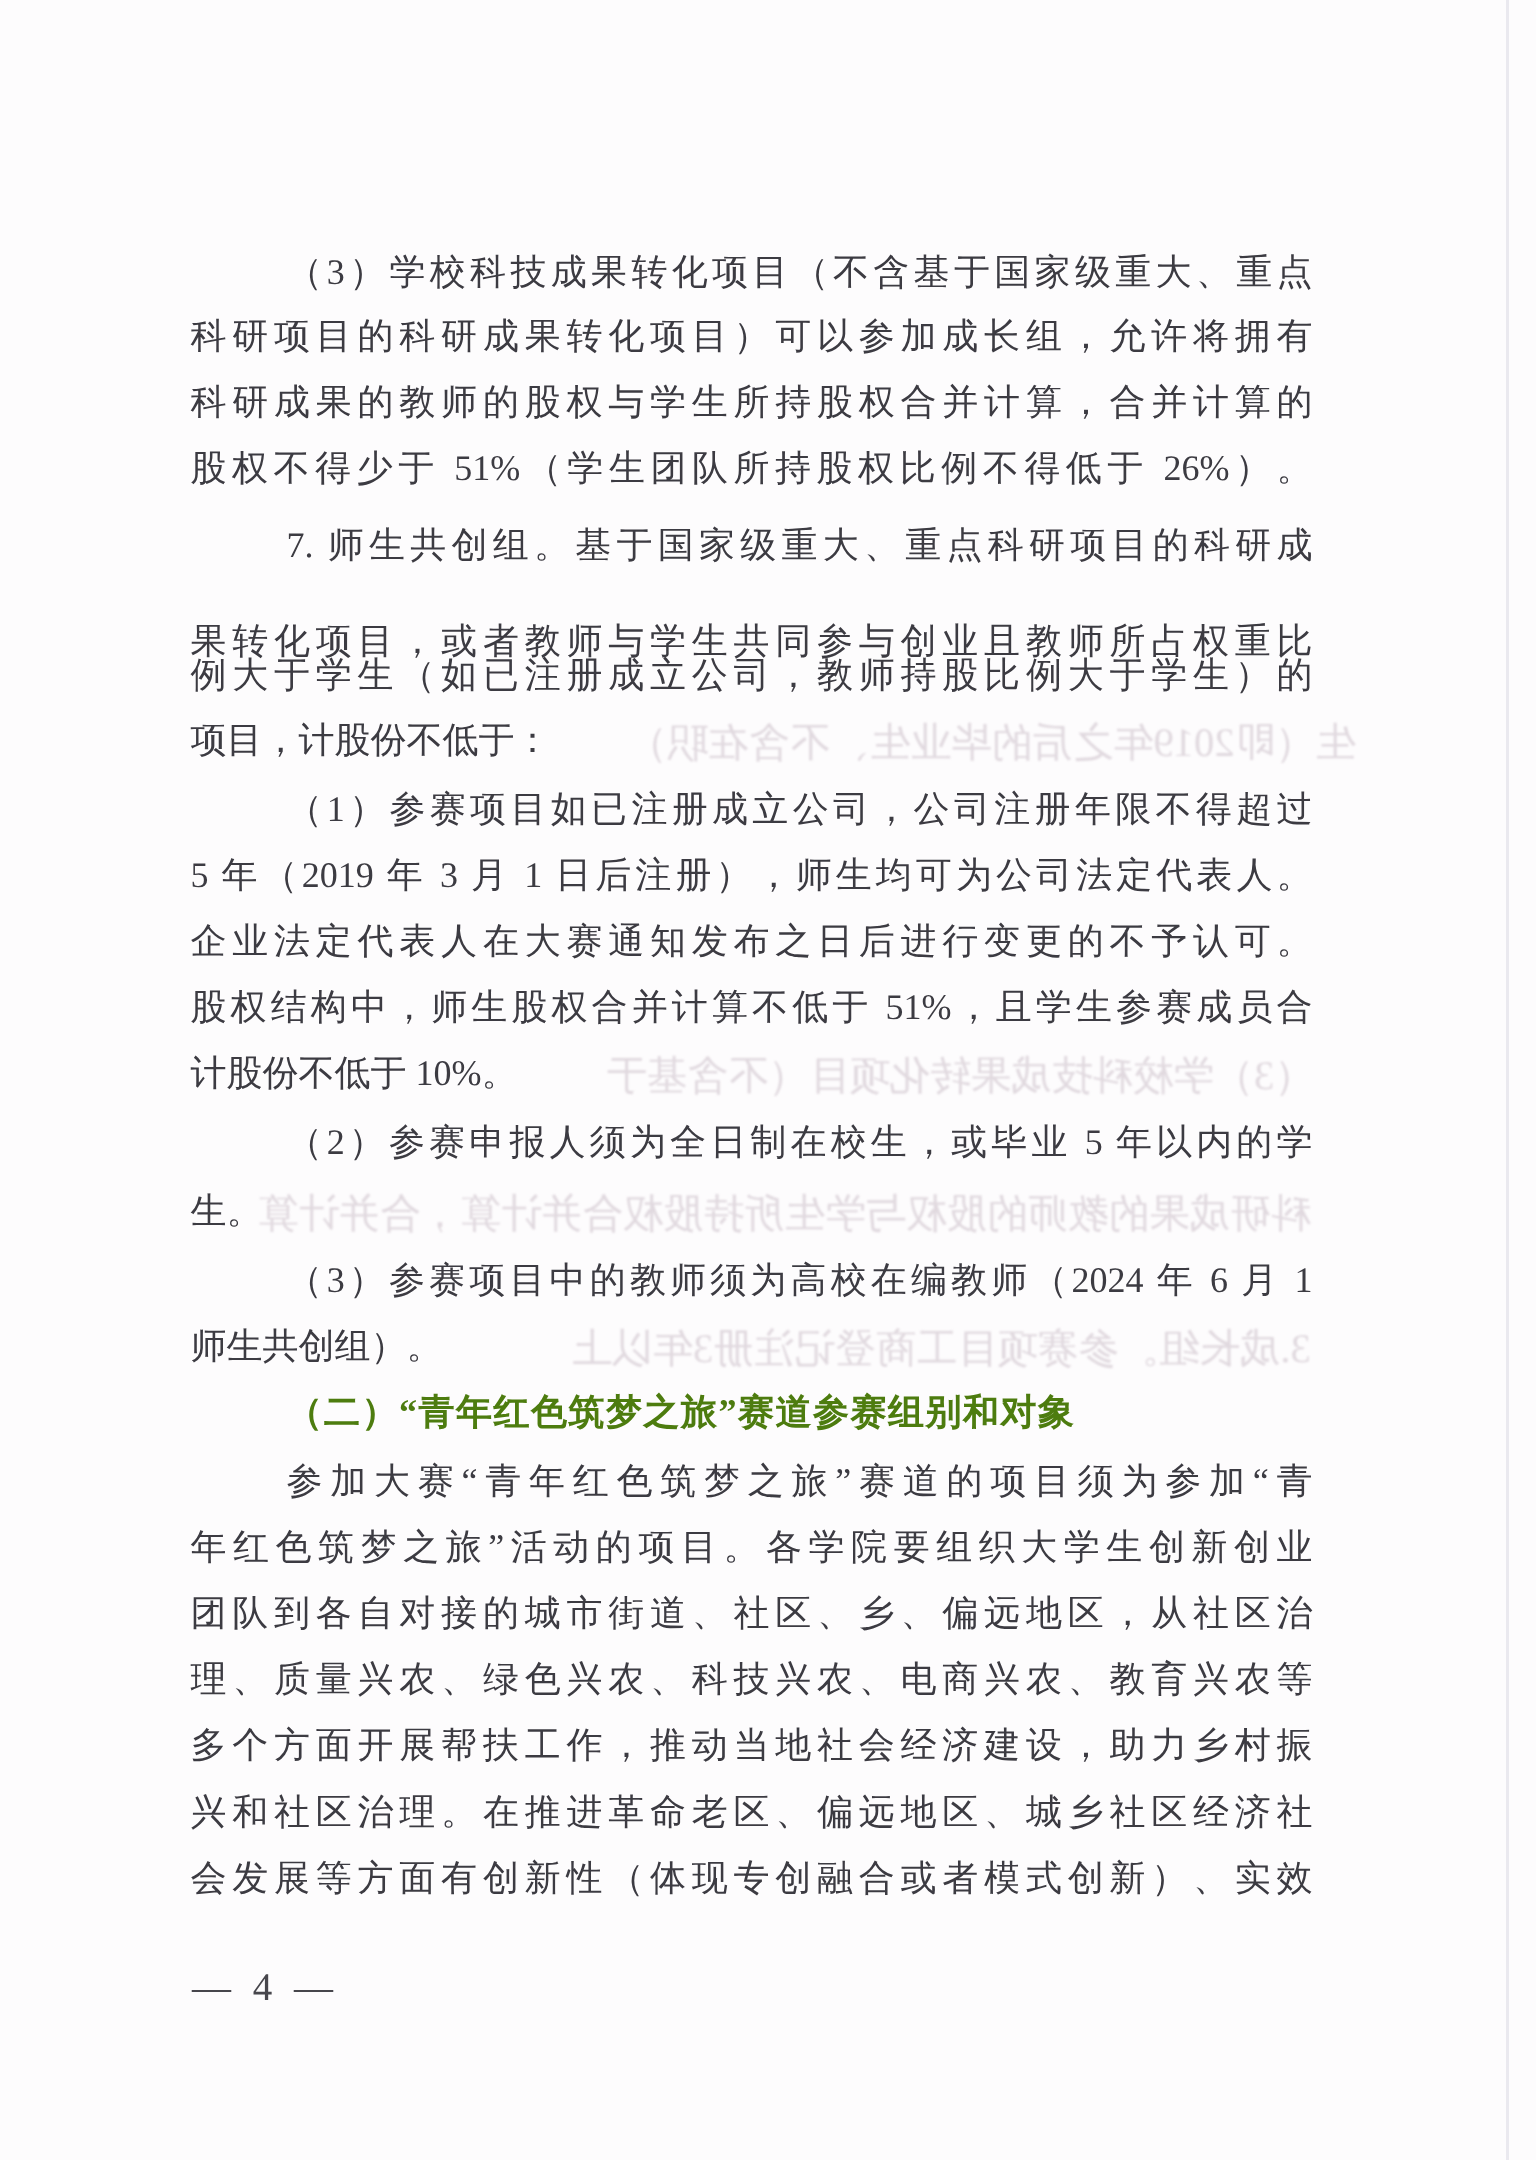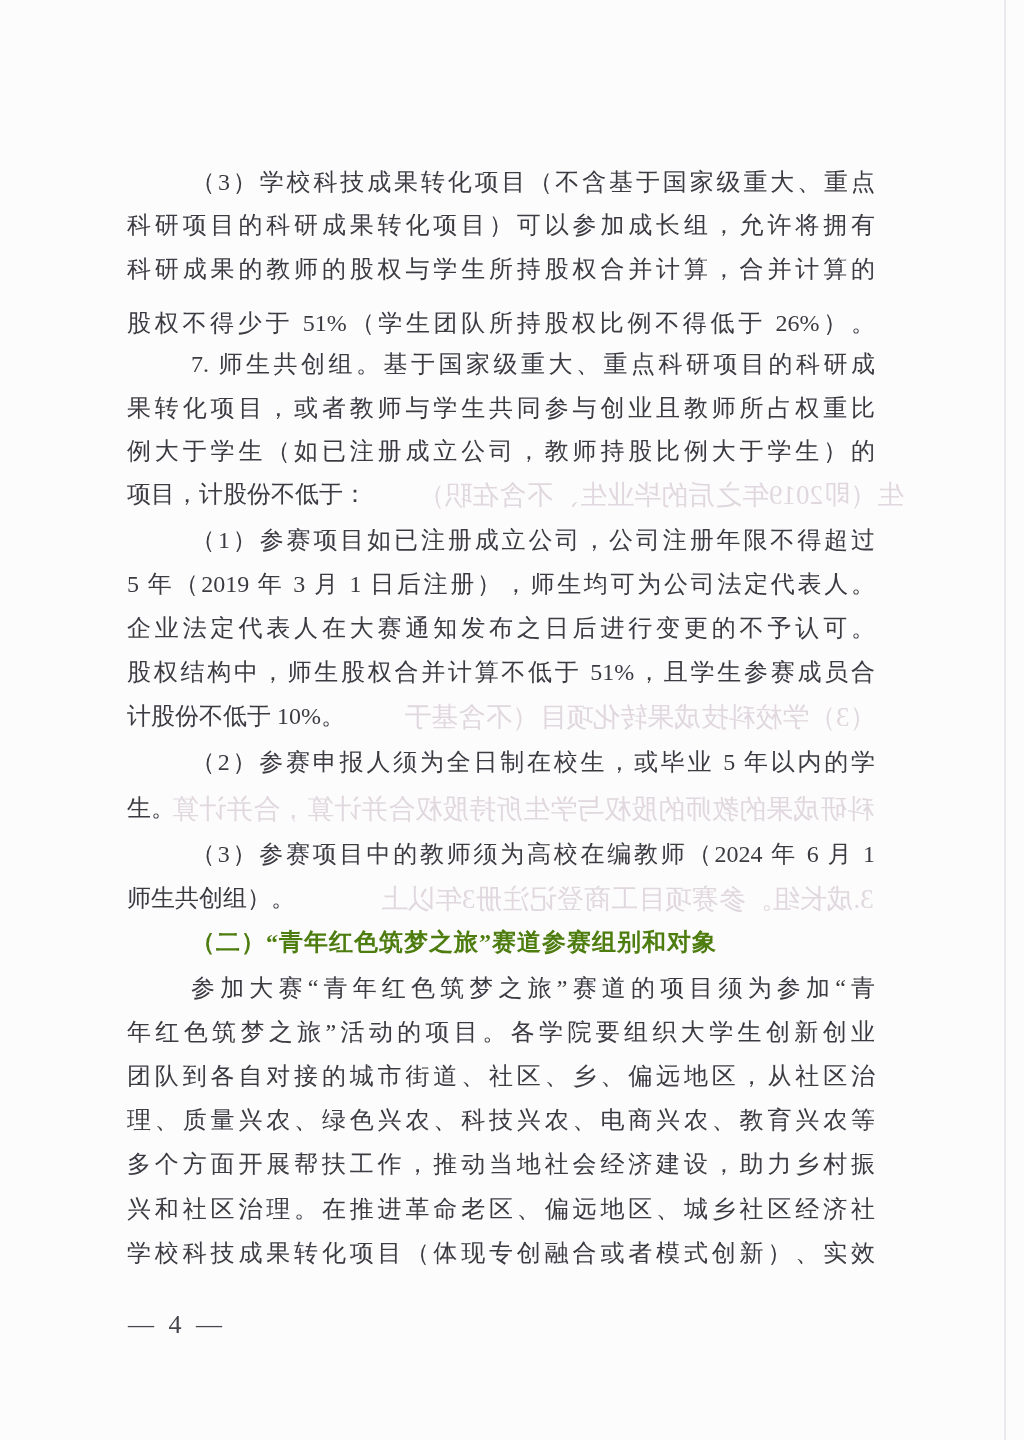--- a/index.html
+++ b/index.html
@@ -80,41 +80,41 @@
     <div class="ghost" style="top:479px; right:120px;">生（即2019年之后的毕业生、不含在职）</div>
     <div class="ghost" style="top:701px; right:148px;">（3）学校科技成果转化项目（不含基于</div>
     <div class="ghost" style="top:793px; right:150px;">科研成果的教师的股权与学生所持股权合并计算，合并计算</div>
     <div class="ghost" style="top:883px; right:150px;">3.成长组。参赛项目工商登记注册3年以上</div>
   </div>
 
   <main>
     <div class="line full indent" style="top:165px">（3）学校科技成果转化项目（不含基于国家级重大、重点</div>
     <div class="line full" style="top:208px">科研项目的科研成果转化项目）可以参加成长组，允许将拥有</div>
     <div class="line full" style="top:252px">科研成果的教师的股权与学生所持股权合并计算，合并计算的</div>
-    <div class="line full" style="top:306px">股权不得少于 51%（学生团队所持股权比例不得低于 26%）。</div>
+    <div class="line full" style="top:296px">股权不得少于 51%（学生团队所持股权比例不得低于 26%）。</div>
     <div class="line full indent" style="top:347px">7. 师生共创组。基于国家级重大、重点科研项目的科研成</div>
-    <div class="line full" style="top:391px">果转化项目，或者教师与学生共同参与创业且教师所占权重比</div>
+    <div class="line full" style="top:411px">果转化项目，或者教师与学生共同参与创业且教师所占权重比</div>
     <div class="line full" style="top:434px">例大于学生（如已注册成立公司，教师持股比例大于学生）的</div>
     <div class="line" style="top:477px">项目，计股份不低于：</div>
     <div class="line full indent" style="top:523px">（1）参赛项目如已注册成立公司，公司注册年限不得超过</div>
     <div class="line full" style="top:567px">5 年（2019 年 3 月 1 日后注册），师生均可为公司法定代表人。</div>
     <div class="line full" style="top:611px">企业法定代表人在大赛通知发布之日后进行变更的不予认可。</div>
     <div class="line full" style="top:655px">股权结构中，师生股权合并计算不低于 51%，且学生参赛成员合</div>
     <div class="line" style="top:699px">计股份不低于 10%。</div>
     <div class="line full indent" style="top:745px">（2）参赛申报人须为全日制在校生，或毕业 5 年以内的学</div>
     <div class="line" style="top:791px">生。</div>
     <div class="line full indent" style="top:837px">（3）参赛项目中的教师须为高校在编教师（2024 年 6 月 1</div>
     <div class="line" style="top:881px">师生共创组）。</div>
     <div class="line head indent" style="top:925px">（二）“青年红色筑梦之旅”赛道参赛组别和对象</div>
     <div class="line full indent" style="top:971px">参加大赛“青年红色筑梦之旅”赛道的项目须为参加“青</div>
     <div class="line full" style="top:1015px">年红色筑梦之旅”活动的项目。各学院要组织大学生创新创业</div>
     <div class="line full" style="top:1059px">团队到各自对接的城市街道、社区、乡、偏远地区，从社区治</div>
     <div class="line full" style="top:1103px">理、质量兴农、绿色兴农、科技兴农、电商兴农、教育兴农等</div>
     <div class="line full" style="top:1147px">多个方面开展帮扶工作，推动当地社会经济建设，助力乡村振</div>
     <div class="line full" style="top:1192px">兴和社区治理。在推进革命老区、偏远地区、城乡社区经济社</div>
-    <div class="line full" style="top:1236px">学校科技成果转化项目（体现专创融合或者模式创新）、实效</div>
+    <div class="line full" style="top:1236px">会发展等方面有创新性（体现专创融合或者模式创新）、实效</div>
   </main>
 
   <div class="footer">— 4 —</div>
 
   <div class="scan-edge"></div>
 
 </div>
 
 </body></html>

